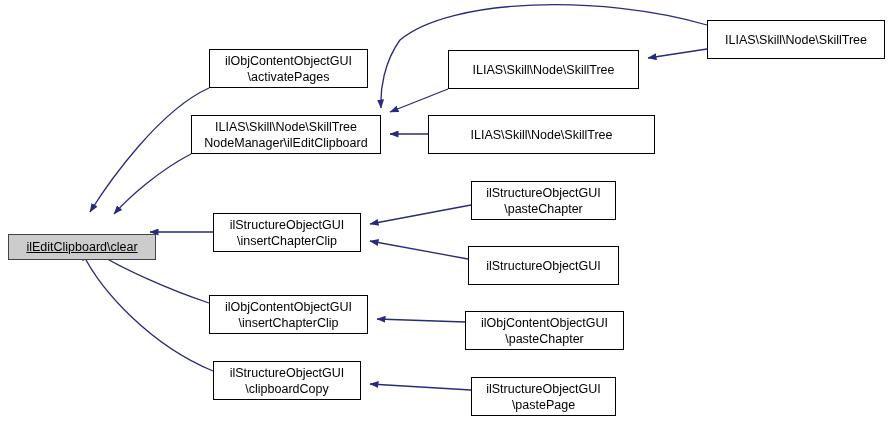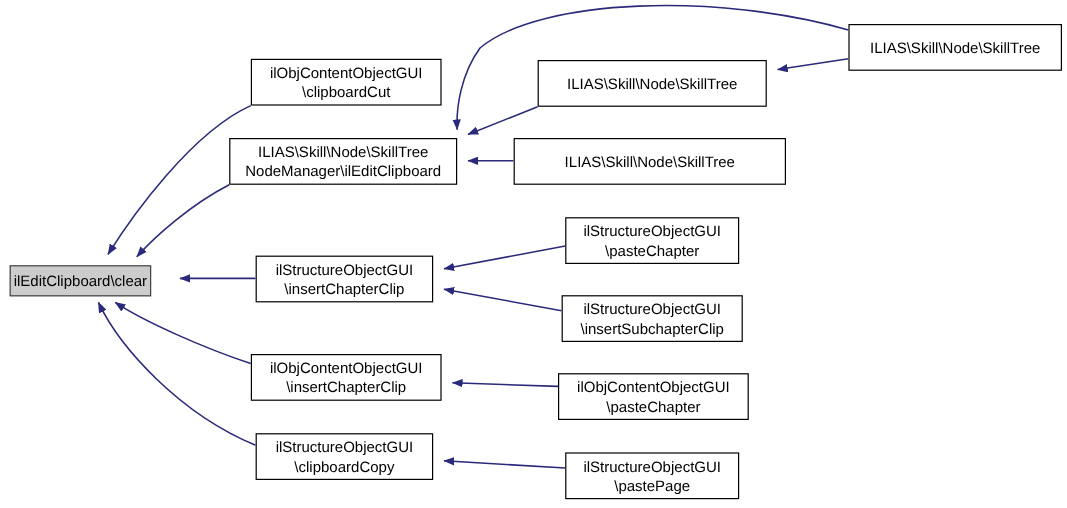--- a/index.html
+++ b/index.html
@@ -83,26 +83,26 @@
     <line x1="471" y1="205" x2="370" y2="224" stroke="#2a2a7a" stroke-width="1.3" marker-end="url(#arrowhead)"></line>
 
     <line x1="468" y1="259" x2="370" y2="241" stroke="#2a2a7a" stroke-width="1.3" marker-end="url(#arrowhead)"></line>
 
     <line x1="465" y1="322" x2="377" y2="319" stroke="#2a2a7a" stroke-width="1.3" marker-end="url(#arrowhead)"></line>
 
     <line x1="471" y1="390" x2="370" y2="384" stroke="#2a2a7a" stroke-width="1.3" marker-end="url(#arrowhead)"></line>
   </svg>
 
   <div id="node-layer">
-      <div class="node highlight single" style="left: 8px; top: 221px; width: 118px; height: 26px;">
+      <div class="node highlight single" style="left: 8px; top: 234px; width: 148px; height: 26px; text-decoration: underline;">
         <span class="line1">ilEditClipboard\clear</span>
       </div>
       <div class="node" style="left: 209px; top: 49px; width: 159px; height: 39px;">
         <span class="line1">ilObjContentObjectGUI</span>
-        <span class="line2">\clipboardCut</span>
+        <span class="line2">\activatePages</span>
       </div>
       <div class="node" style="left: 191px; top: 115px; width: 190px; height: 39px;">
         <span class="line1">ILIAS\Skill\Node\SkillTree</span>
         <span class="line2">NodeManager\ilEditClipboard</span>
       </div>
       <div class="node" style="left: 448px; top: 50px; width: 191px; height: 39px;">
         <span class="line1">ILIAS\Skill\Node\SkillTree</span>
       </div>
       <div class="node" style="left: 707px; top: 20px; width: 178px; height: 39px;">
         <span class="line1">ILIAS\Skill\Node\SkillTree</span>
@@ -113,21 +113,20 @@
       <div class="node" style="left: 213px; top: 213px; width: 148px; height: 39px;">
         <span class="line1">ilStructureObjectGUI</span>
         <span class="line2">\insertChapterClip</span>
       </div>
       <div class="node" style="left: 471px; top: 181px; width: 145px; height: 39px;">
         <span class="line1">ilStructureObjectGUI</span>
         <span class="line2">\pasteChapter</span>
       </div>
       <div class="node" style="left: 468px; top: 246px; width: 151px; height: 39px;">
         <span class="line1">ilStructureObjectGUI</span>
-        <span class="line2">\insertSubchapterClip</span>
       </div>
       <div class="node" style="left: 209px; top: 295px; width: 159px; height: 39px;">
         <span class="line1">ilObjContentObjectGUI</span>
         <span class="line2">\insertChapterClip</span>
       </div>
       <div class="node" style="left: 465px; top: 311px; width: 159px; height: 39px;">
         <span class="line1">ilObjContentObjectGUI</span>
         <span class="line2">\pasteChapter</span>
       </div>
       <div class="node" style="left: 213px; top: 361px; width: 148px; height: 39px;">

